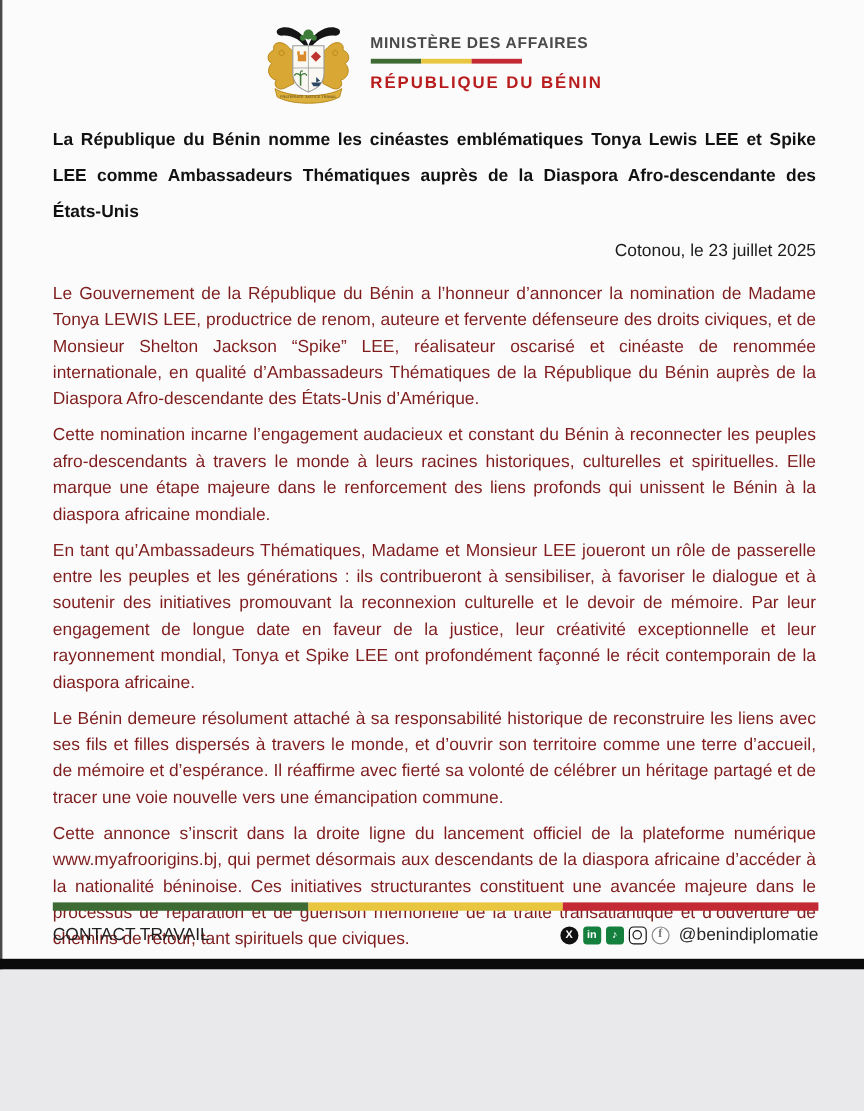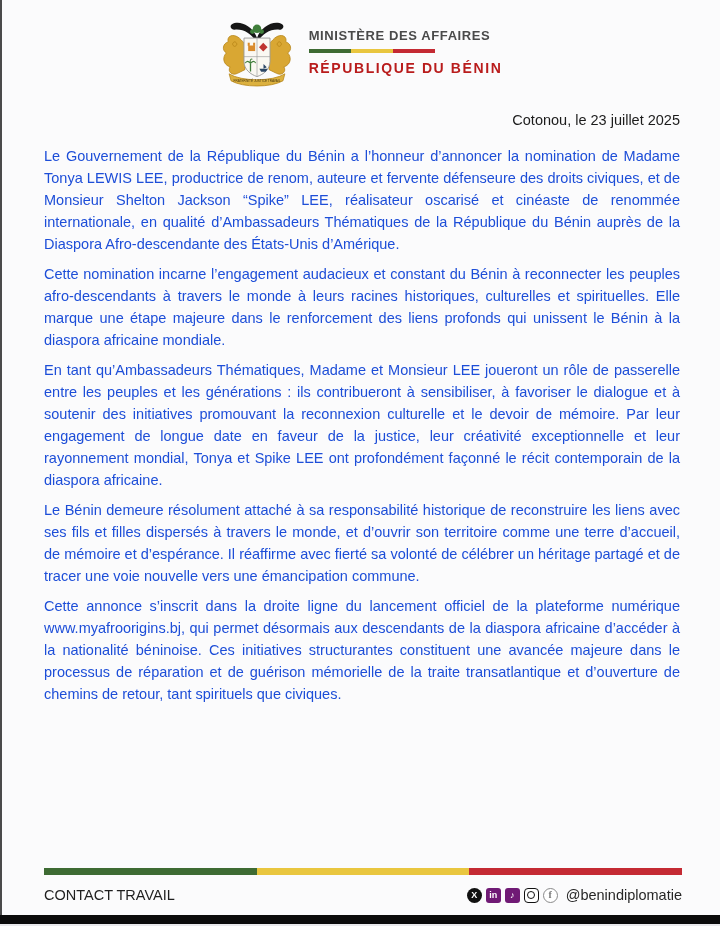--- a/index.html
+++ b/index.html
@@ -3,21 +3,21 @@
 <meta charset="utf-8">
 <style>
   html,body{margin:0;padding:0;}
   body{
     width:720px;height:926px;
     background:#e9e9ec;
     font-family:"Liberation Sans","DejaVu Sans",sans-serif;
     -webkit-font-smoothing:antialiased;
   }
   .page{
-    position:relative;width:720px;height:924px;background:#fbfbfc;
+    position:relative;width:720px;height:808px;background:#fbfbfc;
     overflow:hidden;box-sizing:border-box;
   }
   .edge-left{position:absolute;left:0;top:0;bottom:0;width:2px;background:rgba(30,30,30,.8);}
   .bottom-bar{position:absolute;left:0;bottom:0;width:720px;height:9px;background:#0b0b0b;}
 
   
   .header{display:flex;justify-content:center;align-items:center;gap:13px;padding-top:16px;}
   .crest{width:78px;height:72px;flex:0 0 auto;}
   .org{display:flex;flex-direction:column;}
   .org .ministry{font-size:13px;font-weight:700;color:#4a4a4a;letter-spacing:.6px;line-height:16px;}
@@ -33,45 +33,45 @@
   
   .title{
     margin-top:18px;text-align:center;font-size:36px;font-weight:700;color:#0c0c0c;
     letter-spacing:-1px;line-height:40px;
   }
   .content{padding:0 40px 0 44px;}
   .subtitle{
     margin-top:14px;font-size:14.5px;font-weight:700;color:#111;
     line-height:30px;text-align:justify;
   }
-  .dateline{margin-top:21px;text-align:right;font-size:14.5px;color:#1c1c1c;line-height:22px;}
+  .dateline{margin-top:6px;text-align:right;font-size:14.5px;color:#1c1c1c;line-height:22px;}
 
   
   .body-text p{
-    margin:0 0 8px 0;font-size:14.5px;color:#1d4ed8;line-height:22px;text-align:justify;
+    margin:0 0 8px 0;font-size:14.5px;color:#7f1d1d;line-height:22px;text-align:justify;
   }
   .body-text{margin-top:14px;}
 
   
   .footer{position:absolute;left:44px;right:38px;bottom:18px;}
   .stripe{display:flex;height:7px;margin-bottom:9px;}
   .stripe span{flex:1;}
   .stripe .g{background:var(--green);}
   .stripe .y{background:var(--yellow);}
   .stripe .r{background:var(--red);}
   .contact-row{display:flex;justify-content:space-between;align-items:flex-end;}
   .contact-left div{font-size:14.5px;color:#1f1f1f;line-height:22px;}
   .contact-right{text-align:right;}
   .contact-right .line{font-size:14.5px;color:#262626;line-height:22px;display:flex;align-items:center;justify-content:flex-end;gap:6px;}
   .globe-icon svg{display:block;}
   .social{display:inline-flex;align-items:center;gap:4px;margin-right:2px;}
   .si{width:15px;height:15px;display:inline-flex;align-items:center;justify-content:center;
       font-size:9px;font-weight:700;box-sizing:border-box;line-height:1;}
   .si.circle{border-radius:50%;background:#111;color:#fff;}
-  .si.square{border-radius:3px;background:#701a75;color:#fff;}
+  .si.square{border-radius:3px;background:#15803d;color:#fff;}
   .si.ig{border:1.6px solid #111;border-radius:4px;position:relative;background:#fff;}
   .si.ig::after{content:"";width:6px;height:6px;border:1.4px solid #111;border-radius:50%;}
   .si.fb{border:1.4px solid #8a8a8a;border-radius:50%;background:#fff;color:#777;font-family:"Liberation Serif",serif;font-size:10px;}
 </style>
 </head>
 <body>
 
 <div class="page">
   <div class="edge-left"></div>
 
@@ -121,20 +121,21 @@
           <span class="g"></span>
           <span class="y"></span>
           <span class="r"></span>
         </div>
       <div class="republic">RÉPUBLIQUE DU BÉNIN</div>
     </div>
   </div>
 
 
   <div class="content">
+    <div class="subtitle">La République du Bénin nomme les cinéastes emblématiques Tonya Lewis LEE et Spike LEE comme Ambassadeurs Thématiques auprès de la Diaspora Afro-descendante des États-Unis</div>
     <div class="dateline">Cotonou, le 23 juillet 2025</div>
 
     <div class="body-text">
       <p>Le Gouvernement de la République du Bénin a l’honneur d’annoncer la nomination de Madame Tonya LEWIS LEE, productrice de renom, auteure et fervente défenseure des droits civiques, et de Monsieur Shelton Jackson “Spike” LEE, réalisateur oscarisé et cinéaste de renommée internationale, en qualité d’Ambassadeurs Thématiques de la République du Bénin auprès de la Diaspora Afro-descendante des États-Unis d’Amérique.</p>
       <p>Cette nomination incarne l’engagement audacieux et constant du Bénin à reconnecter les peuples afro-descendants à travers le monde à leurs racines historiques, culturelles et spirituelles. Elle marque une étape majeure dans le renforcement des liens profonds qui unissent le Bénin à la diaspora africaine mondiale.</p>
       <p>En tant qu’Ambassadeurs Thématiques, Madame et Monsieur LEE joueront un rôle de passerelle entre les peuples et les générations : ils contribueront à sensibiliser, à favoriser le dialogue et à soutenir des initiatives promouvant la reconnexion culturelle et le devoir de mémoire. Par leur engagement de longue date en faveur de la justice, leur créativité exceptionnelle et leur rayonnement mondial, Tonya et Spike LEE ont profondément façonné le récit contemporain de la diaspora africaine.</p>
       <p>Le Bénin demeure résolument attaché à sa responsabilité historique de reconstruire les liens avec ses fils et filles dispersés à travers le monde, et d’ouvrir son territoire comme une terre d’accueil, de mémoire et d’espérance. Il réaffirme avec fierté sa volonté de célébrer un héritage partagé et de tracer une voie nouvelle vers une émancipation commune.</p>
       <p>Cette annonce s’inscrit dans la droite ligne du lancement officiel de la plateforme numérique www.myafroorigins.bj, qui permet désormais aux descendants de la diaspora africaine d’accéder à la nationalité béninoise. Ces initiatives structurantes constituent une avancée majeure dans le processus de réparation et de guérison mémorielle de la traite transatlantique et d’ouverture de chemins de retour, tant spirituels que civiques.</p>
     </div>
   </div>

